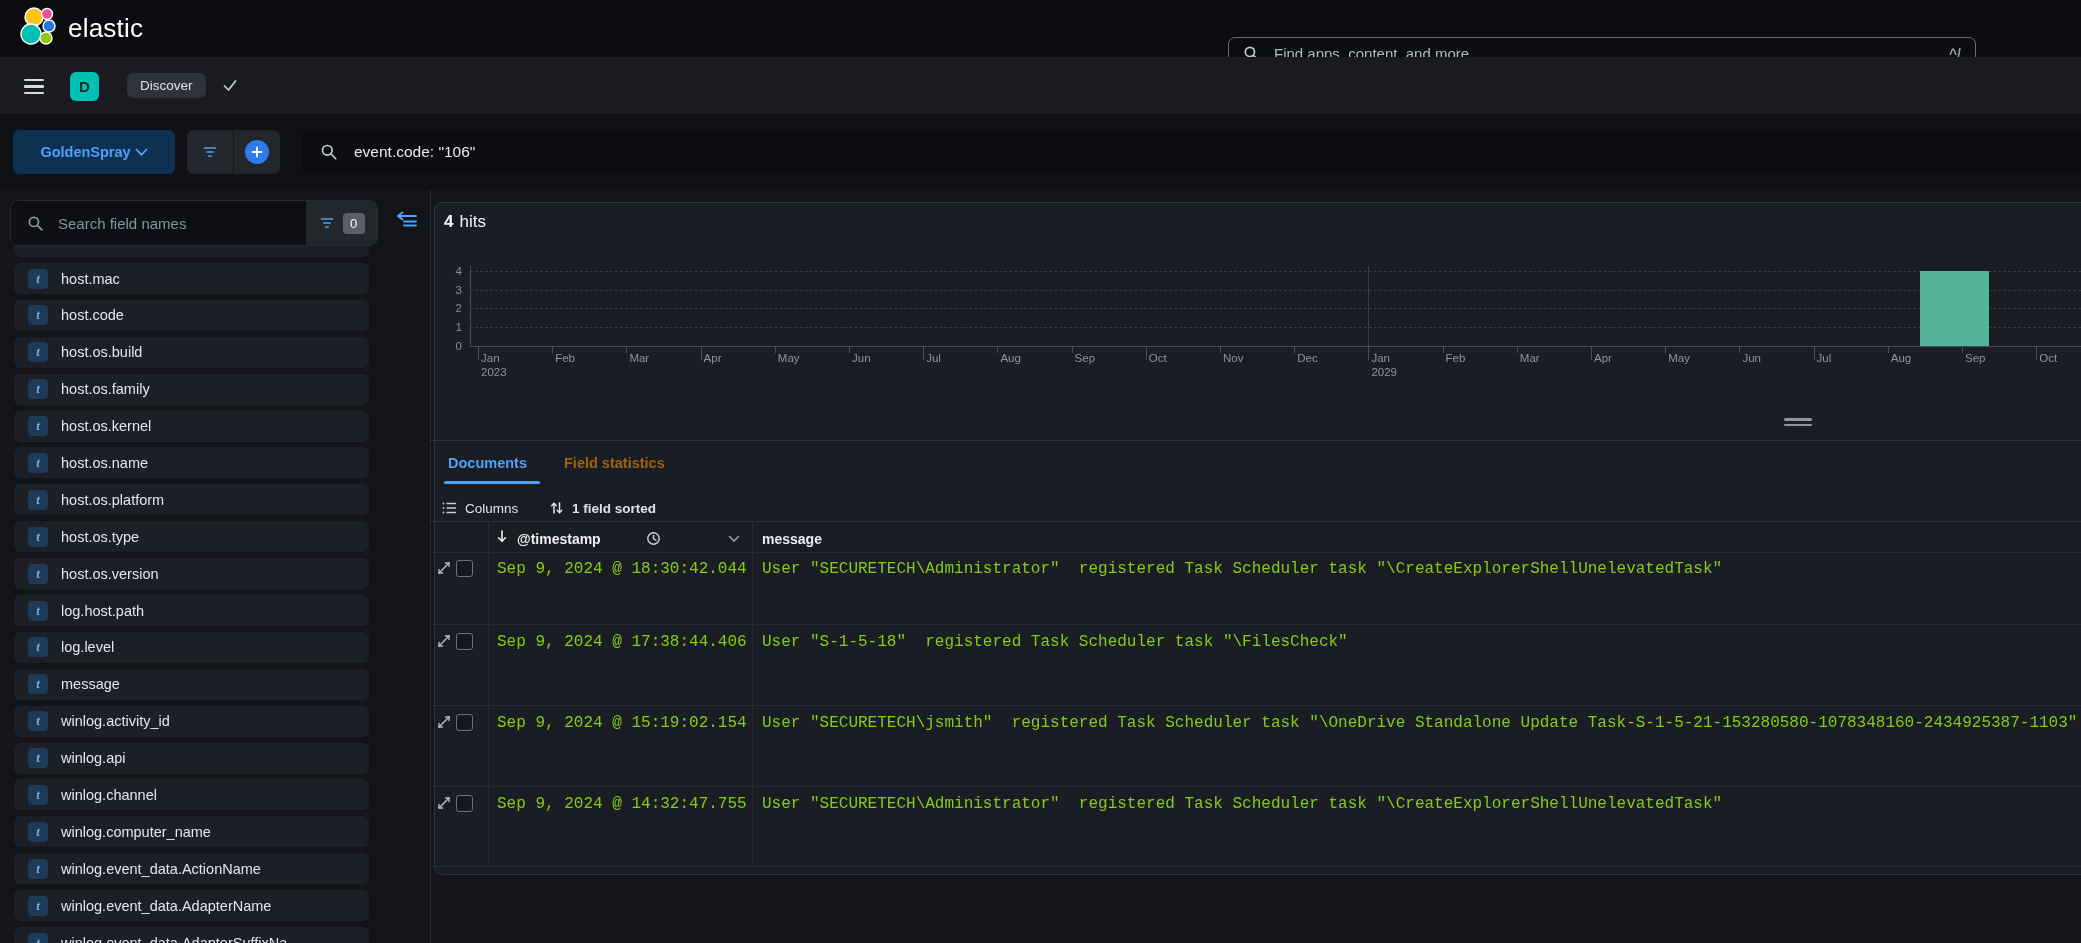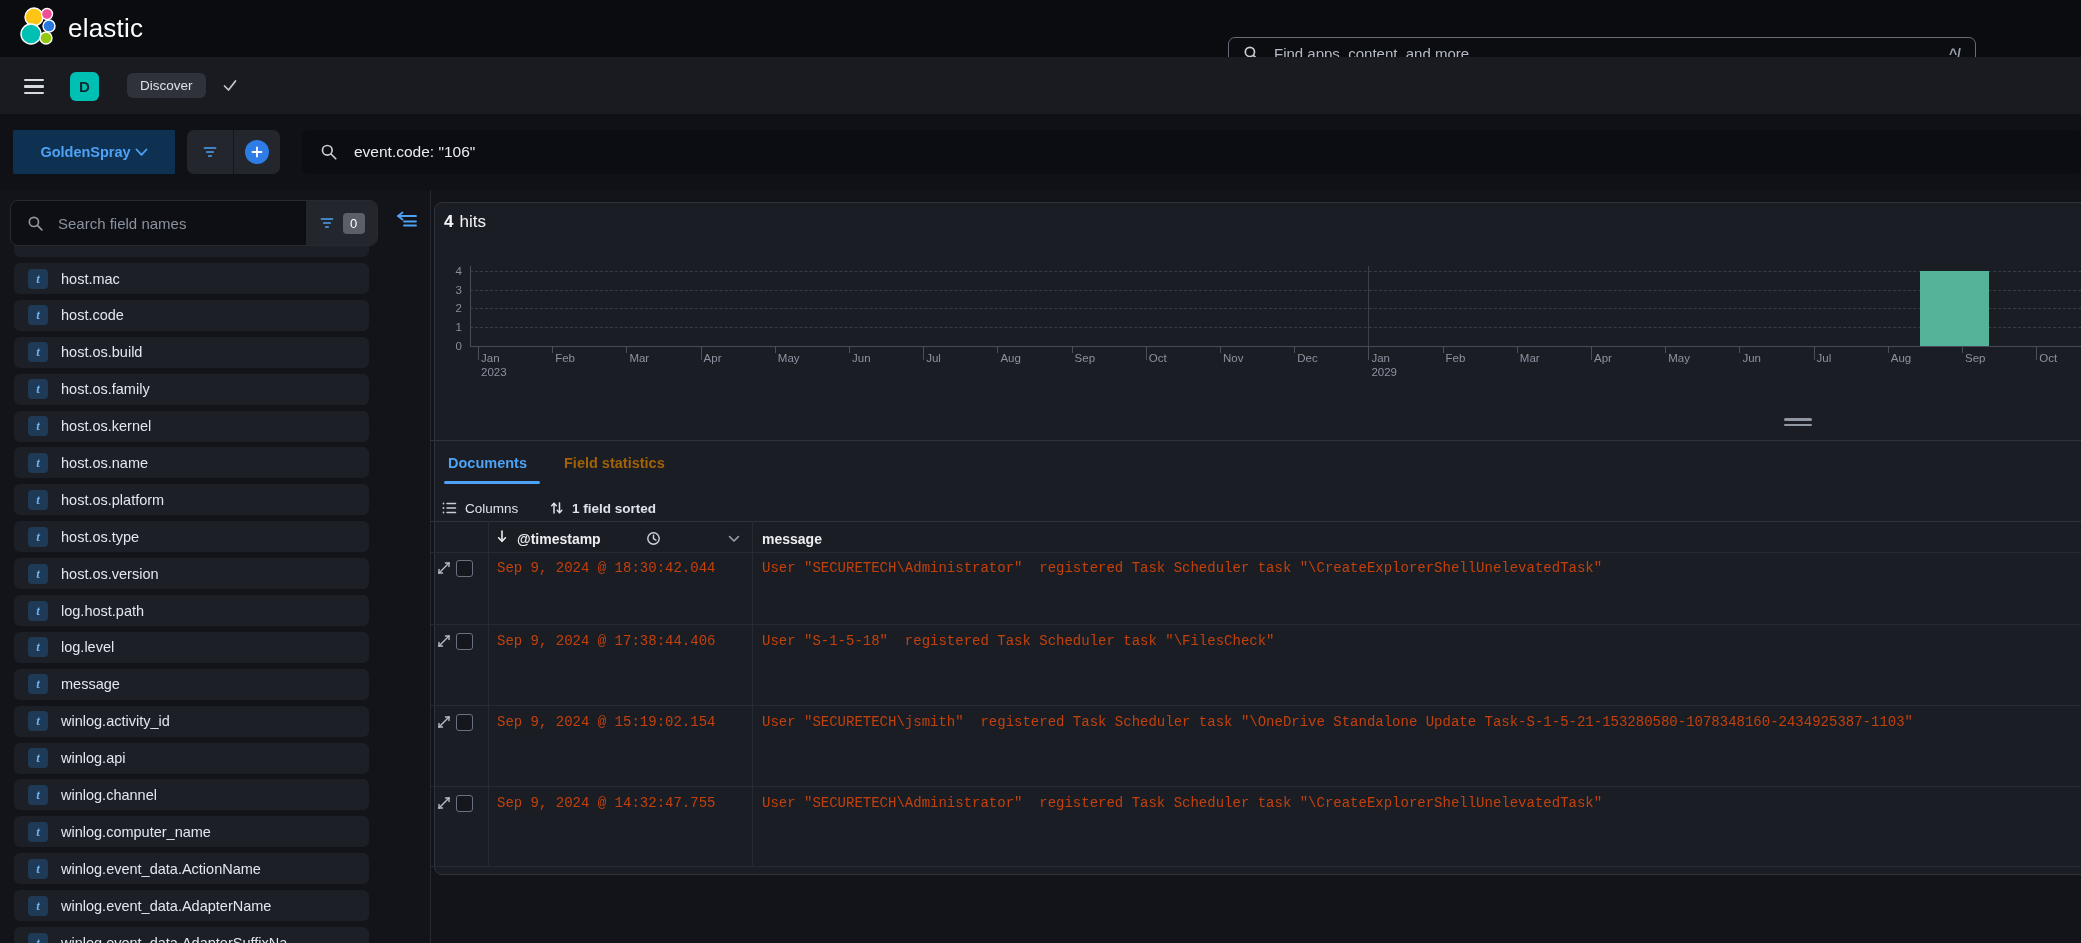--- a/index.html
+++ b/index.html
@@ -20,21 +20,21 @@
   
   .nav-bar{left:0;top:57px;width:2081px;height:57px;background:#191b21;}
   .hamburger{left:24px;top:79px;width:20px;height:15px;display:flex;flex-direction:column;justify-content:space-between;cursor:pointer;}
   .hamburger span{display:block;height:2.4px;background:#d6dae2;border-radius:1px;}
   .space-avatar{left:70px;top:72px;width:29px;height:29px;border-radius:6px;background:#00bfb3;
                 display:flex;align-items:center;justify-content:center;font-size:15px;font-weight:700;color:#062c33;}
   .crumb{left:127px;top:73px;height:25px;padding:0 13px;background:#2f323a;border-radius:6px;
          display:flex;align-items:center;font-size:13.5px;color:#dde1e9;}
   
   .query-bar{left:0;top:114px;width:2081px;height:76px;background:#0f1116;}
-  .dataview-btn{left:13px;top:130px;width:162px;height:44px;background:#0e3152;border-radius:1px;
+  .dataview-btn{left:13px;top:130px;width:162px;height:44px;background:#0e3152;border-radius:6px;
                 display:flex;align-items:center;justify-content:center;gap:4px;color:#4da2f5;
                 font-size:14.5px;font-weight:600;cursor:pointer;}
   .filter-group{left:187px;top:130px;width:93px;height:44px;background:#24262e;border-radius:7px;display:flex;}
   .filter-group .seg{width:46px;display:flex;align-items:center;justify-content:center;cursor:pointer;}
   .filter-group .seg + .seg{border-left:1px solid #15161b;}
   .plus-circle{width:24px;height:24px;border-radius:50%;background:#2e7ce6;display:flex;align-items:center;justify-content:center;}
   .query-input{left:302px;top:130px;width:1779px;height:44px;background:#0b0d12;border-radius:7px;
                display:flex;align-items:center;padding:0 18px;gap:14px;box-sizing:border-box;}
   .query-input input{flex:1;font-size:15.5px;color:#e8ebf1;}
   
@@ -67,21 +67,21 @@
   .tab{font-size:14.5px;font-weight:700;cursor:pointer;}
   .tab.active{color:#4da2f5;}
   .tab.idle{color:#a16207;}
   .tab-underline{left:444px;top:481px;width:96px;height:3px;background:#4da2f5;border-radius:2px;}
   .toolbar-item{display:flex;align-items:center;gap:8px;color:#dde1e9;font-size:13.5px;cursor:pointer;}
   
   .hline{background:#30333c;height:1px;}
   .vline{background:#262a32;width:1px;z-index:5;}
   .th{font-size:14px;font-weight:700;color:#eceef3;white-space:nowrap;}
   .doc-row{position:absolute;left:430px;width:1651px;border-bottom:1px solid #262a32;box-sizing:border-box;}
-  .cell-mono{position:absolute;font-family:"Liberation Mono",monospace;font-size:14px;color:#c2410c;white-space:pre;}
+  .cell-mono{position:absolute;font-family:"Liberation Mono",monospace;font-size:16px;color:#84cc16;white-space:pre;}
   .checkbox{position:absolute;width:15px;height:15px;border:1px solid #6a7180;border-radius:3px;background:#15171d;cursor:pointer;}
   .expand-btn{position:absolute;color:#b6bcc8;cursor:pointer;}
   
   .grid-y{position:absolute;border-top:1px dashed #383c45;}
   .ylab{position:absolute;width:26px;text-align:right;font-size:11.5px;color:#878e9a;}
   .xtick{position:absolute;width:1px;background:#4a4e58;}
   .xlab{position:absolute;font-size:11.5px;color:#8d93a0;white-space:nowrap;}
   .axis{position:absolute;background:#454a54;}
   .yearline{position:absolute;width:1px;background:#3b3f48;}
   .bar{position:absolute;}

